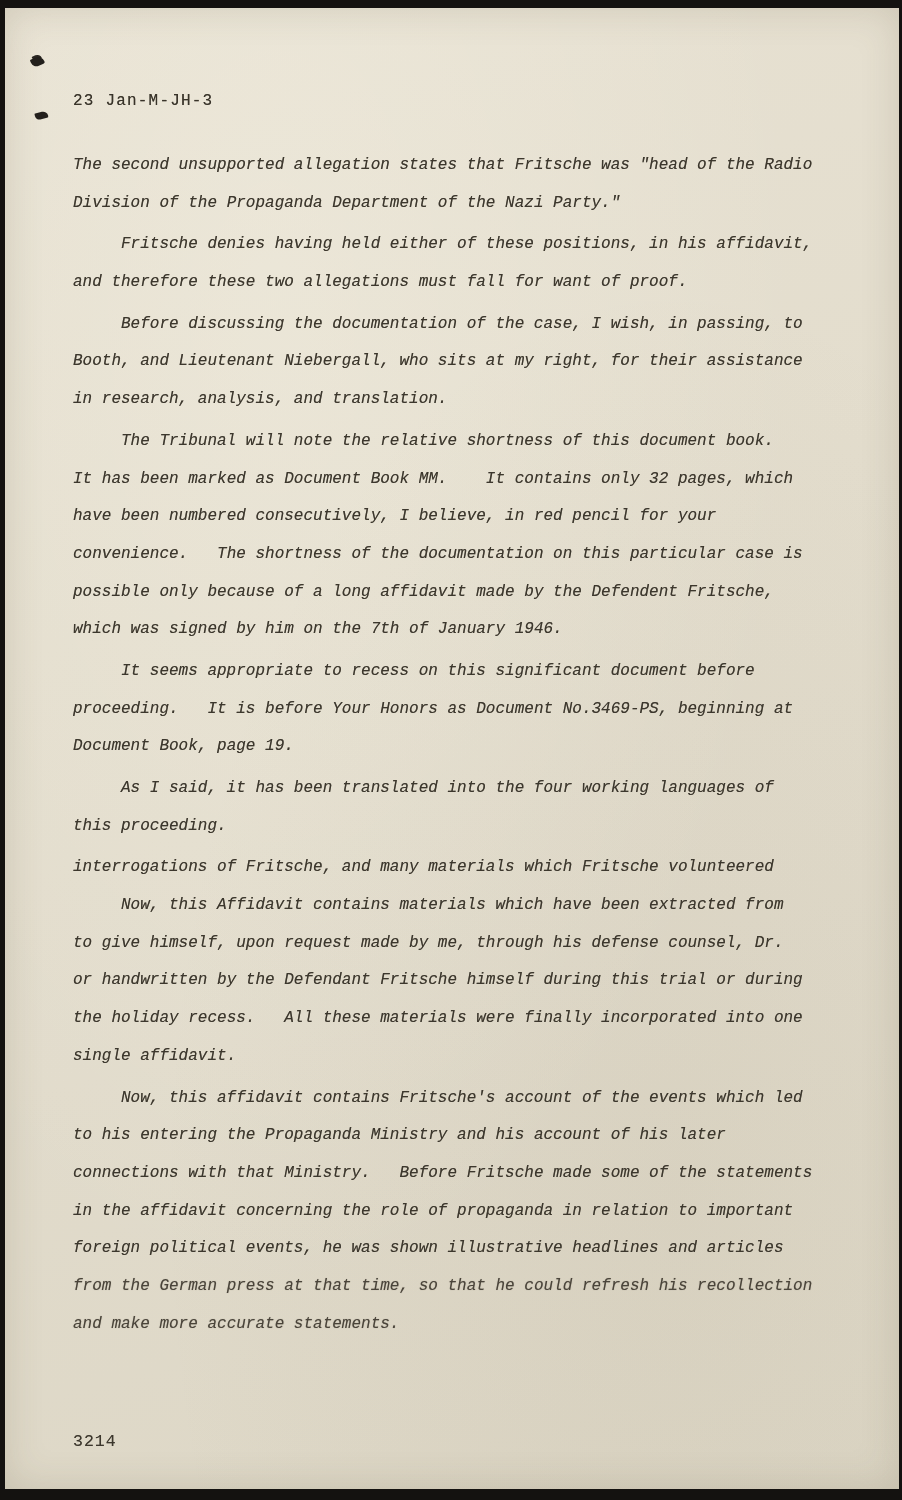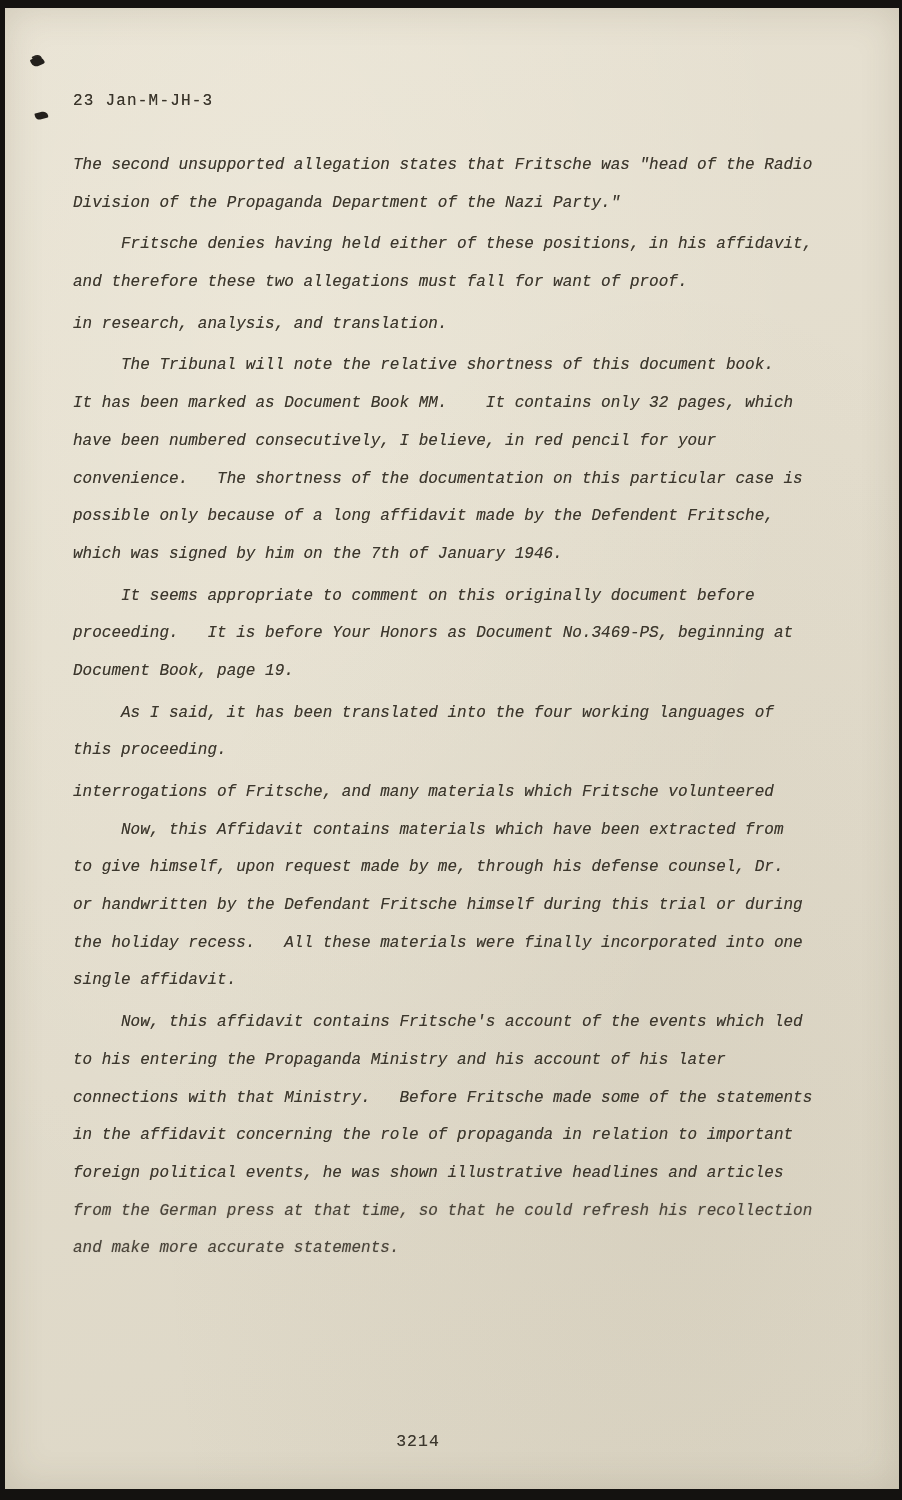--- a/index.html
+++ b/index.html
@@ -81,21 +81,21 @@
   .paragraph:nth-child(8) .line:nth-child(6),
   .paragraph:nth-child(8) .line:nth-child(7) {
     color: #4a443a;
     text-shadow: 0 0 0.9px rgba(74,68,58,0.45);
   }
   .page-number {
     position: absolute;
     left: 68px;
     top: 1424px;
     width: 690px;
-    text-align: center;
+    text-align: left;
     font-size: 16.5px;
     letter-spacing: 1px;
     color: #3c372d;
     text-shadow: 0 0 0.6px rgba(60,55,45,0.55);
   }
 </style>
 </head>
 <body>
 
 <div class="scan-frame">
@@ -106,32 +106,34 @@
     <div class="body-text">
         <div class="paragraph">
           <div class="line">The second unsupported allegation states that Fritsche was "head of the Radio</div>
           <div class="line">Division of the Propaganda Department of the Nazi Party."</div>
         </div>
         <div class="paragraph">
           <div class="line indent">Fritsche denies having held either of these positions, in his affidavit,</div>
           <div class="line">and therefore these two allegations must fall for want of proof.</div>
         </div>
         <div class="paragraph">
+          <div class="line indent">Before discussing the documentation of the case, I wish, in passing, to</div>
+          <div class="line">Booth, and Lieutenant Niebergall, who sits at my right, for their assistance</div>
           <div class="line">in research, analysis, and translation.</div>
         </div>
         <div class="paragraph">
           <div class="line indent">The Tribunal will note the relative shortness of this document book.</div>
           <div class="line">It has been marked as Document Book MM.    It contains only 32 pages, which</div>
           <div class="line">have been numbered consecutively, I believe, in red pencil for your</div>
           <div class="line">convenience.   The shortness of the documentation on this particular case is</div>
           <div class="line">possible only because of a long affidavit made by the Defendent Fritsche,</div>
           <div class="line">which was signed by him on the 7th of January 1946.</div>
         </div>
         <div class="paragraph">
-          <div class="line indent">It seems appropriate to comment on this originally document before</div>
+          <div class="line indent">It seems appropriate to recess on this significant document before</div>
           <div class="line">proceeding.   It is before Your Honors as Document No.3469-PS, beginning at</div>
           <div class="line">Document Book, page 19.</div>
         </div>
         <div class="paragraph">
           <div class="line indent">As I said, it has been translated into the four working languages of</div>
           <div class="line">this proceeding.</div>
         </div>
         <div class="paragraph">
           <div class="line">interrogations of Fritsche, and many materials which Fritsche volunteered</div>
           <div class="line indent">Now, this Affidavit contains materials which have been extracted from</div>

